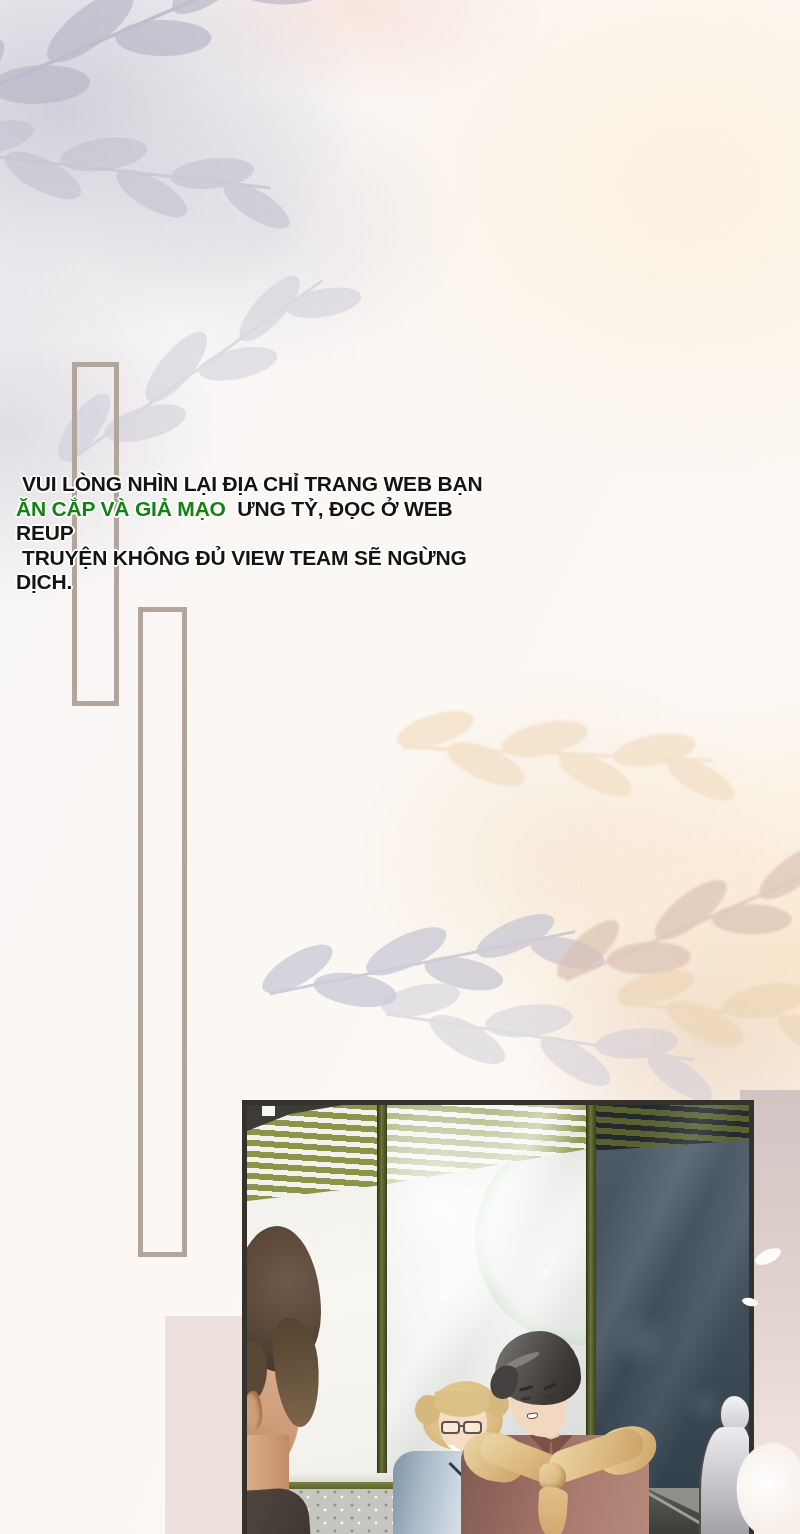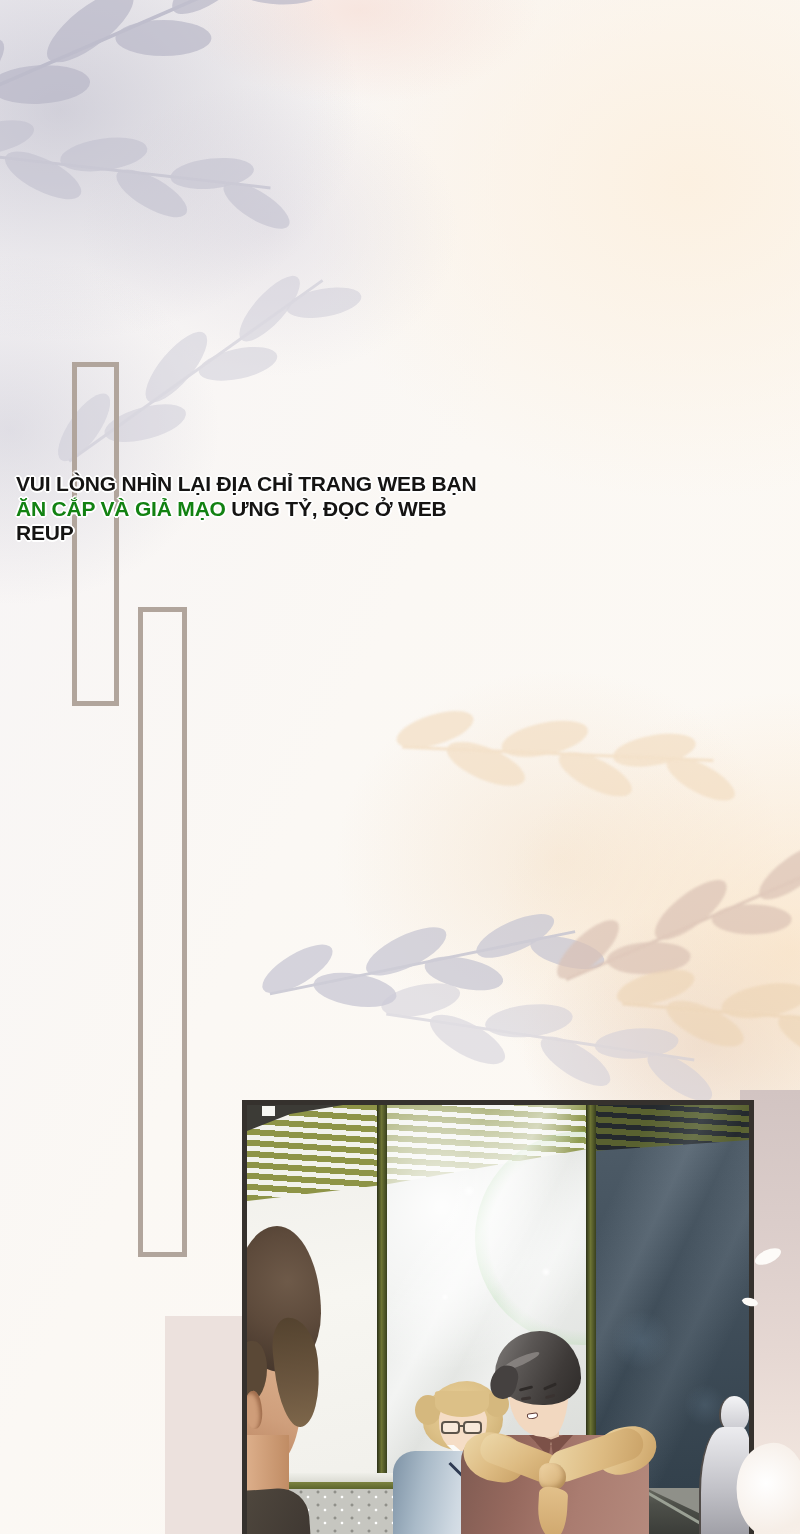--- a/index.html
+++ b/index.html
@@ -36,21 +36,21 @@
   
   .notice{
     left:16px;top:472px;width:470px;z-index:5;
     font-size:21px;line-height:24.5px;font-weight:700;letter-spacing:-0.2px;
     color:#151413;
     text-shadow:-2px 0 0 #fff,2px 0 0 #fff,0 -2px 0 #fff,0 2px 0 #fff,
                 -1px -1px 0 #fff,1px 1px 0 #fff,-1px 1px 0 #fff,1px -1px 0 #fff;
   }
   .notice .c-red{color:#ea1a10;}
   .notice .c-green{color:#128212;}
-  .notice .c-black{color:#151413;}
+  .notice .c-black{color:#151413;margin-left:6px;}
   
   .panel{
     left:242px;top:1100px;width:512px;height:434px;z-index:2;
     border:5px solid #35312d;border-bottom:none;box-sizing:border-box;
     overflow:hidden;background:#e9eae6;
   }
   .panel *{position:absolute;}
   .pane-left{left:0;top:0;width:136px;height:390px;background:linear-gradient(170deg,#efeeea 0%,#f7f6f1 50%,#f1f0eb 100%);z-index:1;}
   .pane-mid{left:136px;top:0;width:210px;height:390px;background:linear-gradient(160deg,#d9dbd7 0%,#ebedeb 45%,#d8dad6 100%);z-index:1;}
   .wall-right{left:346px;top:0;width:156px;height:395px;background:linear-gradient(180deg,#505e6a 0%,#42505c 45%,#32404b 100%);z-index:1;}
@@ -224,20 +224,21 @@
 
   <div class="abs pink-block"></div>
   <div class="abs right-strip"></div>
   <div class="petal" style="left:754px;top:1250px;width:28px;height:13px;border-radius:50%;transform:rotate(-25deg)"></div>
   <div class="petal" style="left:742px;top:1298px;width:16px;height:8px;border-radius:50%;transform:rotate(12deg)"></div>
   <div class="petal" style="left:736px;top:1444px;width:72px;height:94px;border-radius:60% 40% 55% 45%;transform:rotate(-15deg);background:radial-gradient(circle at 45% 40%,#ffffff 0%,#f6eee7 70%,rgba(246,238,231,0) 100%)"></div>
 
   <div class="abs notice">
     <div><span class="c-black">VUI LÒNG NHÌN LẠI ĐỊA CHỈ TRANG WEB BẠN</span></div>
     <div><span class="c-green">ĂN CẮP VÀ GIẢ MẠO</span><span class="c-black"> ƯNG TỶ, ĐỌC Ở WEB REUP</span></div>
+    <div><span class="c-black">TRUYỆN KHÔNG ĐỦ VIEW TEAM SẼ NGỪNG DỊCH.</span></div>
   </div>
 
   <div class="abs panel">
     <div class="pane-left"></div>
     <div class="pane-mid"></div>
     <div class="wall-right"></div>
     <div class="blind blind-a"></div>
     <div class="blind blind-b"></div>
     <div class="blind blind-c"></div>
     <div class="mullion" id="mull1"></div>

